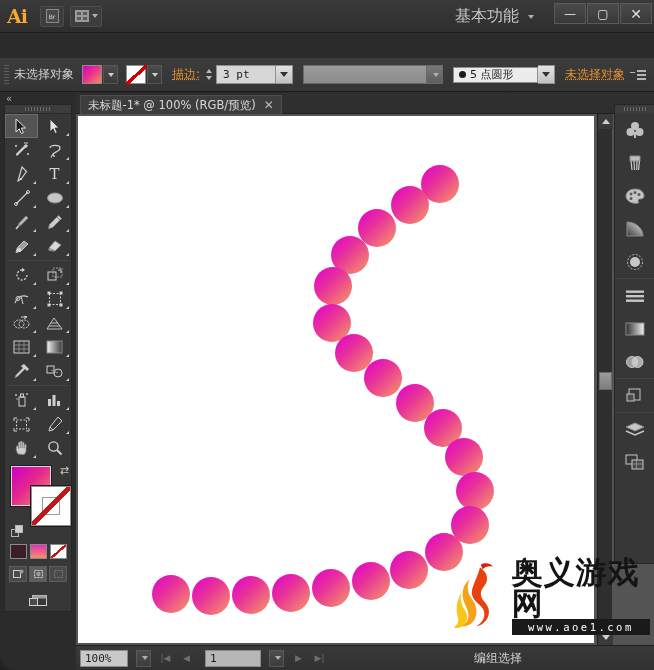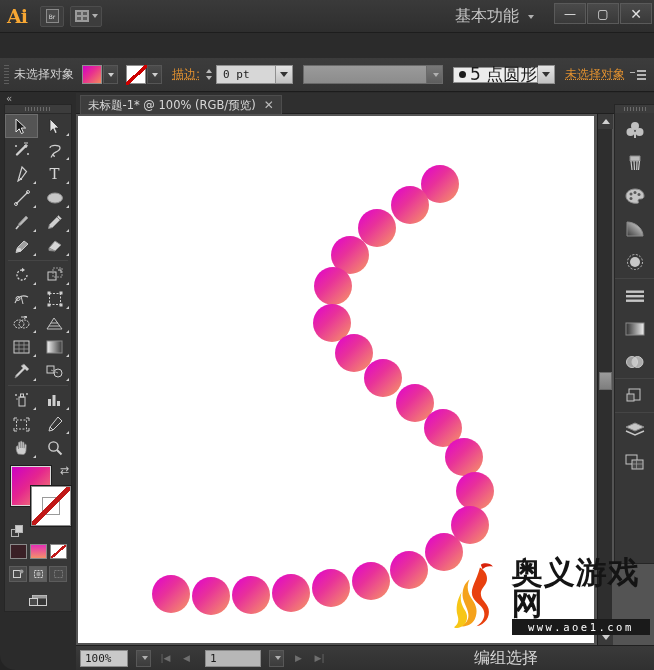--- a/index.html
+++ b/index.html
@@ -109,21 +109,21 @@
   }
   .dd-btn-lg .caret { border-top-color:#333; margin:0; border-left-width:4px;border-right-width:4px;border-top-width:5px; }
   .stroke-profile {
     width: 140px; height: 19px; margin-left: 10px;
     background: linear-gradient(#9a9a9a,#8c8c8c); border: 1px solid #6a6a6a;
     display:flex; align-items:center; justify-content:flex-end;
   }
   .brush-field {
     width: 85px; height: 16px; margin-left: 10px; background:#ececec;
     border: 1px solid #8f8f8f; display:flex; align-items:center; gap:4px; padding-left:5px;
-    color:#1b1b1b; font-size:17px; white-space:nowrap;
+    color:#1b1b1b; font-size:11px; white-space:nowrap;
   }
   .brush-dot { width:7px;height:7px;border-radius:50%;background:#1b1b1b; flex:none;}
   .menu-icn { margin-left:auto; margin-right:8px; width:16px;height:14px; position:relative; }
   .menu-icn i { position:absolute; right:0; height:2px; background:#b5b5b5; }
   .menu-icn i:nth-child(1){top:2px;width:9px;}
   .menu-icn i:nth-child(2){top:6px;width:9px;}
   .menu-icn i:nth-child(3){top:10px;width:9px;}
   .menu-icn i:nth-child(4){top:4px;left:0;width:5px;height:1px;}
 
   
@@ -241,21 +241,21 @@
     color:#1b1b1b; font-size:11px; display:flex;align-items:center;padding-left:4px;
     font-family:"DejaVu Sans Mono","Liberation Mono",monospace;
   }
   .zoomdd { width:15px;height:17px;background:linear-gradient(#4d4d4d,#3c3c3c);border:1px solid #585858;
      display:flex;align-items:center;justify-content:center;}
   .navbtn { width:13px;height:17px; display:flex;align-items:center;justify-content:center;
      color:#6e6e6e; font-size:9px; }
   .pagefield { width:56px;height:17px; background:#b7b7b7;border:1px solid #8a8a8a;
      color:#1b1b1b;font-size:11px;display:flex;align-items:center;padding-left:4px;
      font-family:"DejaVu Sans Mono","Liberation Mono",monospace; margin-left:4px;}
-  .statustext { margin-left: 140px; font-size:16px; color:#d4d4d4; white-space:nowrap;}
+  .statustext { margin-left: 140px; font-size:12px; color:#d4d4d4; white-space:nowrap;}
 
   
   .watermark { position:absolute; right:4px; bottom:26px; width:196px; height:96px;
      display:flex; align-items:center; gap:4px; pointer-events:none; }
   .wm-right { display:flex; flex-direction:column; }
   .wm-title { font-family:"DejaVu Serif","Liberation Serif",serif; font-weight:bold;
      font-size:31px; color:#141414; letter-spacing:1px; line-height:1; }
   .wm-url { background:#1a1a1a; color:#ffffff; font-size:10.5px; letter-spacing:2.5px;
      padding:2px 4px; font-family:"DejaVu Sans Mono","Liberation Mono",monospace; text-align:center;}
   .collapse-arrow { position:absolute; left:6px; top:93px; font-size:10px; color:#b0b0b0; }
@@ -307,21 +307,21 @@
     <div class="dd-btn">
         <span class="caret"></span>
       </div>
 
     <span class="cb-link">描边:</span>
 
     <div class="stepper">
       <b class="up"></b>
       <b class="dn"></b>
     </div>
-    <div class="num-field">0 pt</div>
+    <div class="num-field">3 pt</div>
     <div class="dd-btn-lg">
         <span class="caret"></span>
       </div>
 
     <div class="stroke-profile">
       <span style="width:16px;height:17px;background:linear-gradient(#777,#5e5e5e);border-left:1px solid #6a6a6a;display:flex;align-items:center;justify-content:center;">
         <span class="caret"></span>
       </span>
     </div>
 

